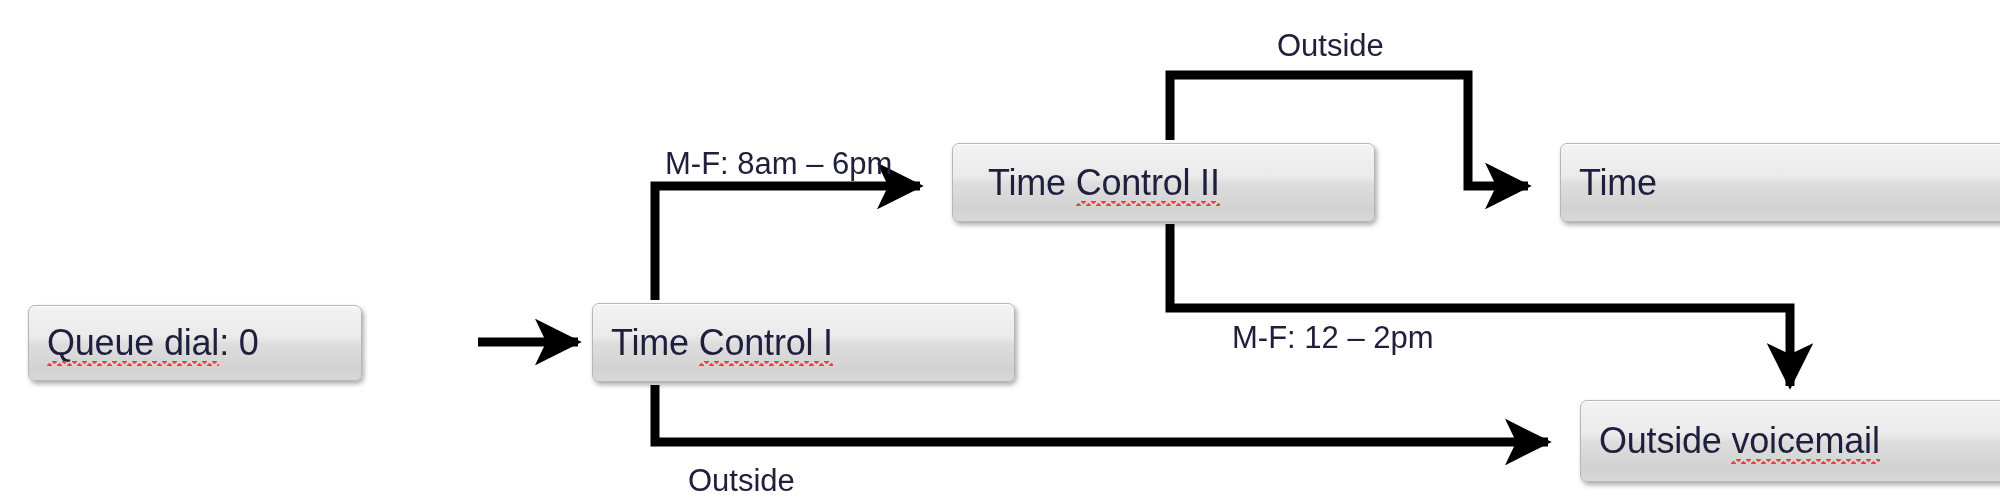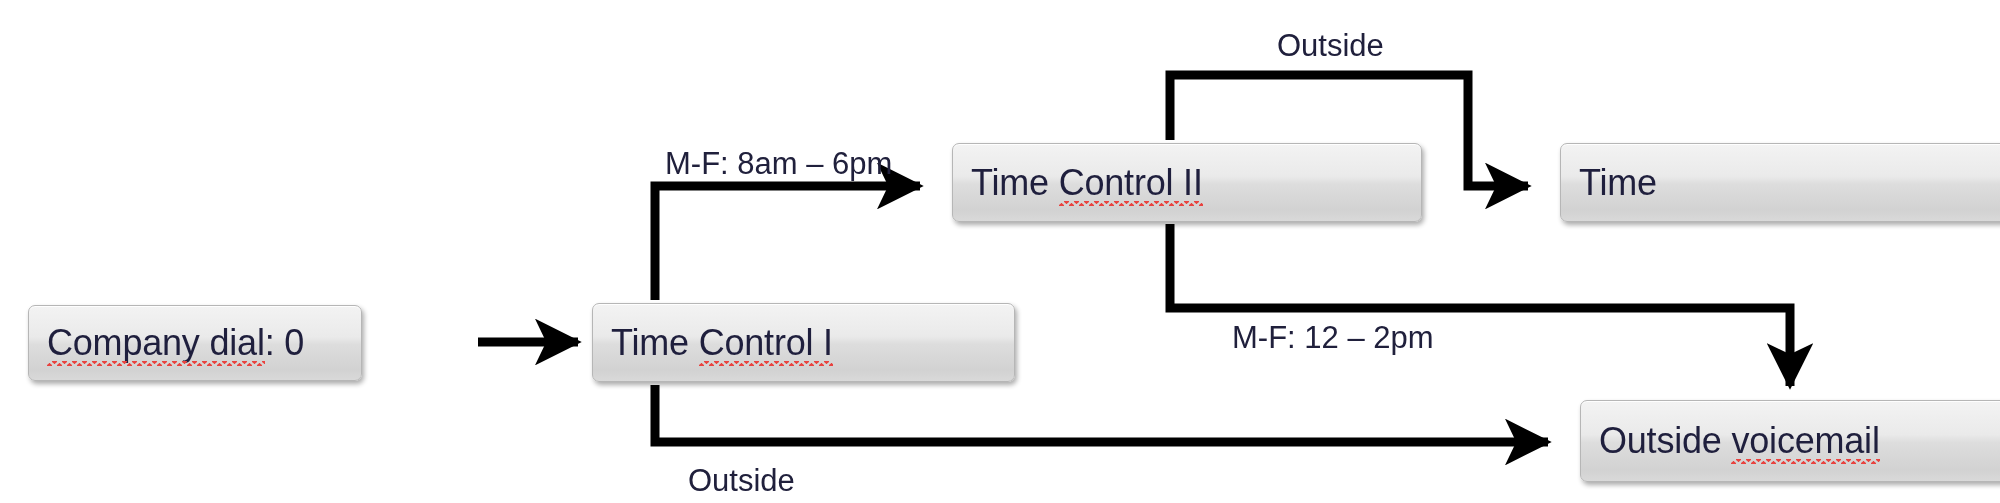--- a/index.html
+++ b/index.html
@@ -109,28 +109,28 @@
     <g>
       <path d="M 1170 140 L 1170 75 L 1468 75 L 1468 186 L 1528 186" fill="none" stroke="#000000" stroke-width="9" stroke-linejoin="miter" marker-end="url(#arrow)"></path>
     </g>
 
     <g>
       <path d="M 1170 224 L 1170 308 L 1790 308 L 1790 386" fill="none" stroke="#000000" stroke-width="9" stroke-linejoin="miter" marker-end="url(#arrow)"></path>
     </g>
   </svg>
 
   <div class="node" style="left:28px; top:305px; width:334px; height:76px;">
-    <span class="label"><span class="sp">Company dial</span><span>: 0</span></span>
+    <span class="label"><span class="sp">Queue dial</span><span>: 0</span></span>
   </div>
 
   <div class="node" style="left:592px; top:303px; width:423px; height:79px;">
     <span class="label"><span>Time </span><span class="sp">Control I</span></span>
   </div>
 
-  <div class="node" style="left:952px; top:143px; width:470px; height:79px;">
+  <div class="node" style="left:952px; top:143px; width:423px; height:79px;padding-left:17px;">
     <span class="label"><span>Time </span><span class="sp">Control II</span></span>
   </div>
 
   <div class="node" style="left:1560px; top:143px; width:455px; height:79px;">
     <span class="label">Time</span>
   </div>
 
   <div class="node" style="left:1580px; top:400px; width:435px; height:82px;">
     <span class="label"><span>Outside </span><span class="sp">voicemail</span></span>
   </div>

